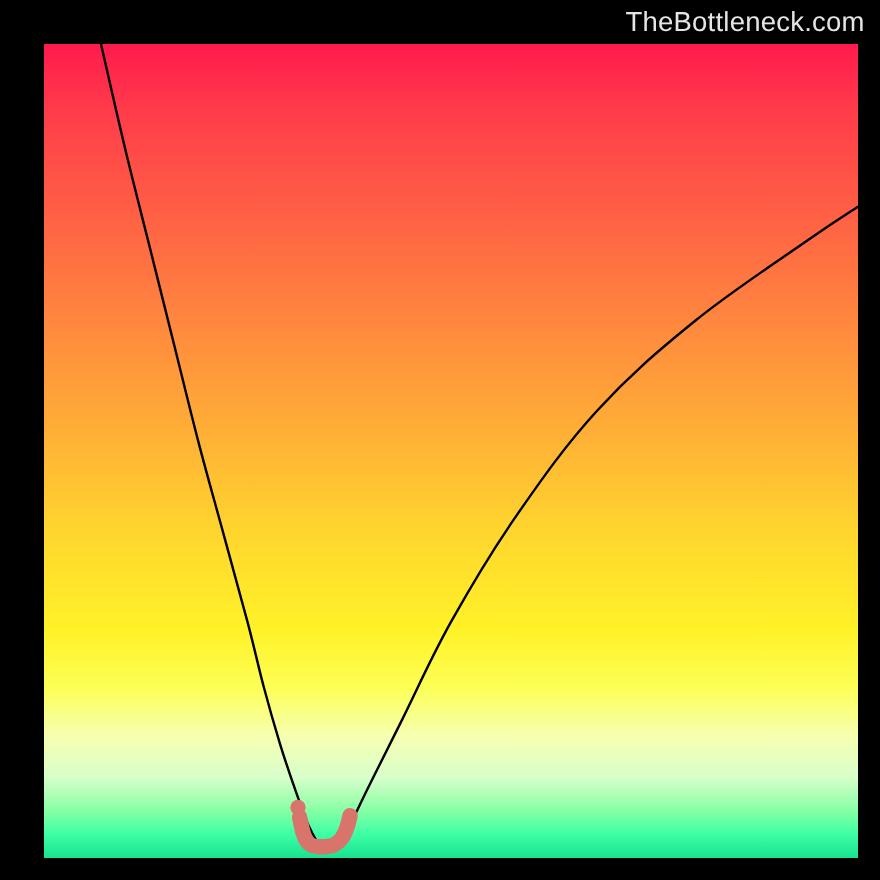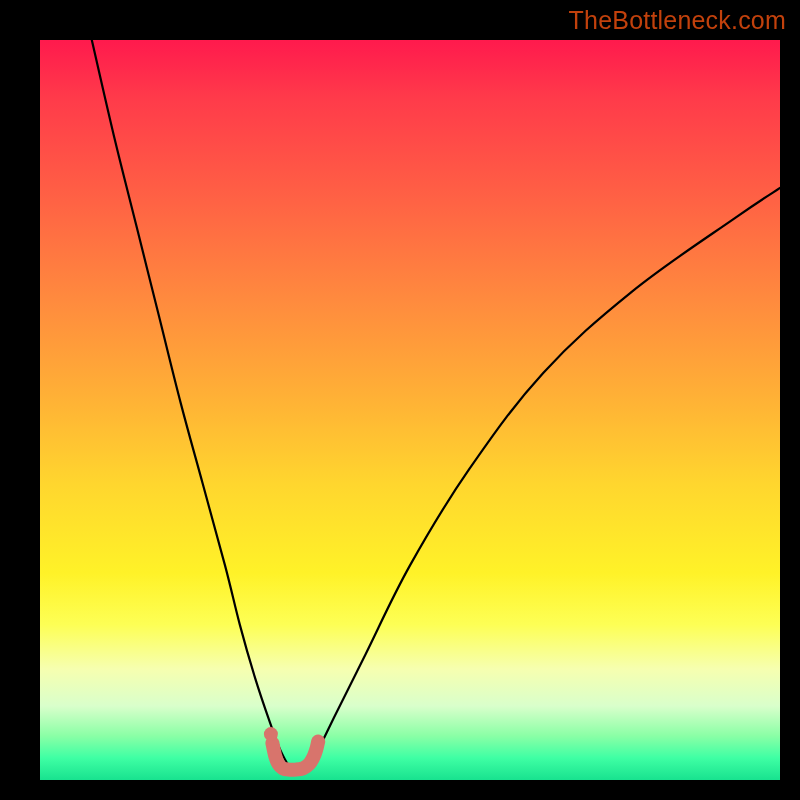--- a/index.html
+++ b/index.html
@@ -39,21 +39,21 @@
       #d9ffcb 90%,
       #8bffa6 94%,
       #3fffa4 97%,
       #18e28f 100%
     );
   }
   .watermark {
     position: absolute;
     top: 6px;
     right: 14px;
-    color: #c2410c;
+    color: #e5e5e5;
     font-size: 25px;
     font-weight: 400;
     letter-spacing: 0.2px;
     user-select: none;
   }
   svg.curves {
     position: absolute;
     left: 0;
     top: 0;
     width: 740px;

